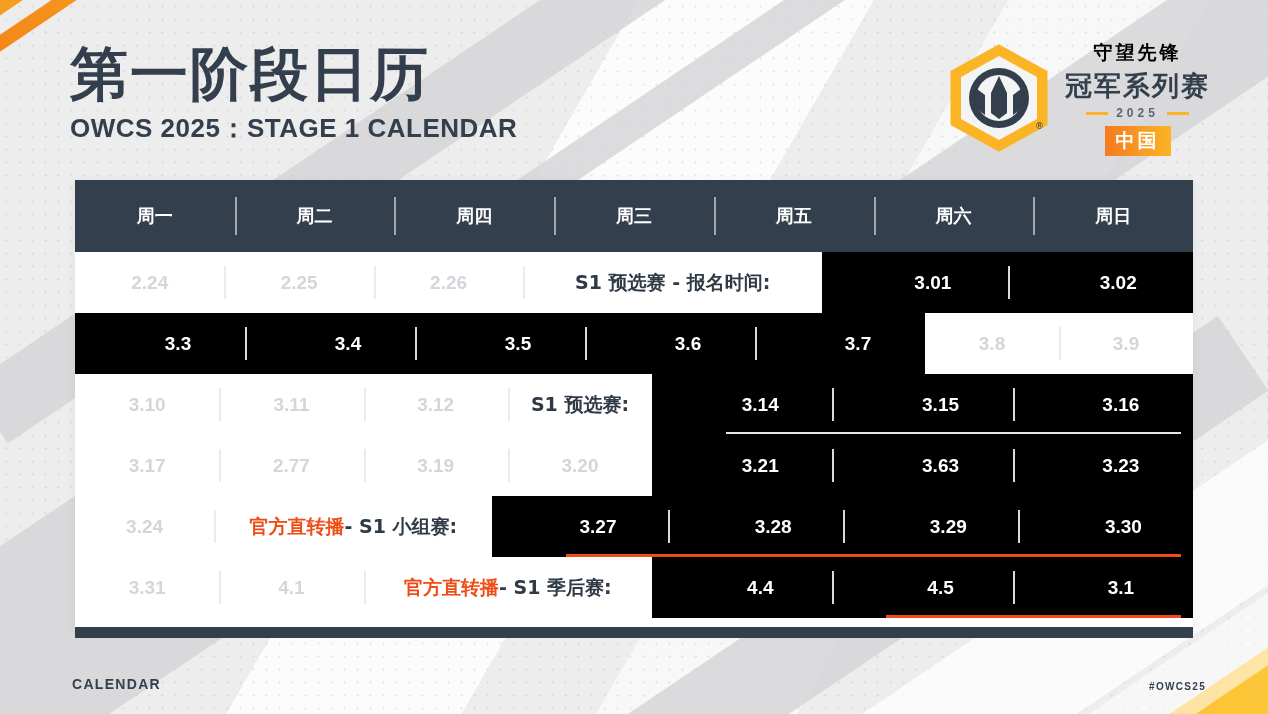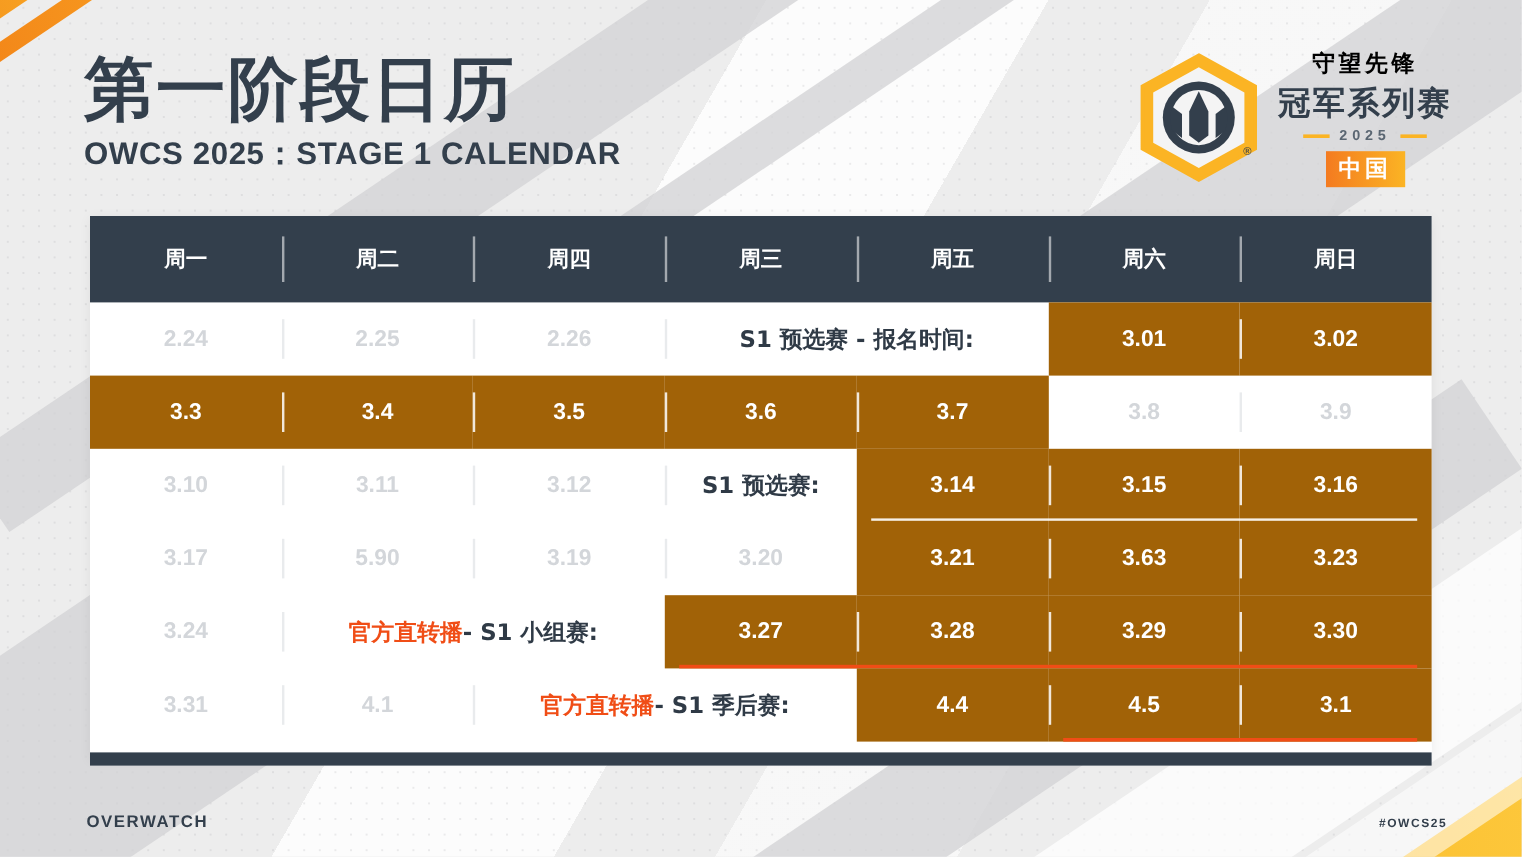--- a/index.html
+++ b/index.html
@@ -95,21 +95,21 @@
     content:""; position:absolute; left:0; top:17px; bottom:17px; width:2px;
     background:rgba(255,255,255,.55);
   }
 
   .row { display:flex; height:61px; position:relative; }
   .cell {
     flex:1 1 0; position:relative; display:flex; align-items:center; justify-content:center;
     font-size:19px; font-weight:bold; color:#d3d6da;
     font-family:"Liberation Sans",sans-serif;
   }
-  .cell.hl { background:#a16207; color:#ffffff; }
+  .cell.hl { background:#000000; color:#ffffff;padding-left:36px; }
   .cell.lbl {
     color:#2f3a46; font-size:19px; font-weight:bold;
     font-family:"DejaVu Sans","Liberation Sans",sans-serif;
   }
   .cell.lbl .red { color:#f04d16; }
   .cell.span2 { flex:2 2 0; }
 
   
   .divider::before {
     content:""; position:absolute; left:0; top:14px; bottom:14px; width:2px;
@@ -217,21 +217,21 @@
         <div class="cell divider">3.11</div>
         <div class="cell divider">3.12</div>
         <div class="cell lbl divider">S1 预选赛:</div>
         <div class="cell hl">3.14</div>
         <div class="cell hl divider on-yellow">3.15</div>
         <div class="cell hl divider on-yellow">3.16</div>
         <div class="sep-line" style="left: 650.875px; right: 12px; top: 58px;"></div>
       </div>
       <div class="row">
         <div class="cell">3.17</div>
-        <div class="cell divider">5.90</div>
+        <div class="cell divider">2.77</div>
         <div class="cell divider">3.19</div>
         <div class="cell divider">3.20</div>
         <div class="cell hl">3.21</div>
         <div class="cell hl divider on-yellow">3.63</div>
         <div class="cell hl divider on-yellow">3.23</div>
       </div>
       <div class="row">
         <div class="cell">3.24</div>
         <div class="cell lbl span2 divider">
           <span class="red">官方直转播</span>
@@ -254,15 +254,15 @@
         <div class="cell hl divider on-yellow">4.5</div>
         <div class="cell hl divider on-yellow">3.1</div>
         <div class="underline-red" style="left: 810.578px; right: 12px; top: 58px; background: rgb(240, 77, 22);"></div>
       </div>
     </div>
   <div class="cal-footer"></div>
 </div>
 <div class="cal-bottombar"></div>
 
 <div class="foot">
-  <div class="foot-left">OVERWATCH</div>
+  <div class="foot-left">CALENDAR</div>
   <div class="foot-right">#OWCS25</div>
 </div>
 
 </body></html>

